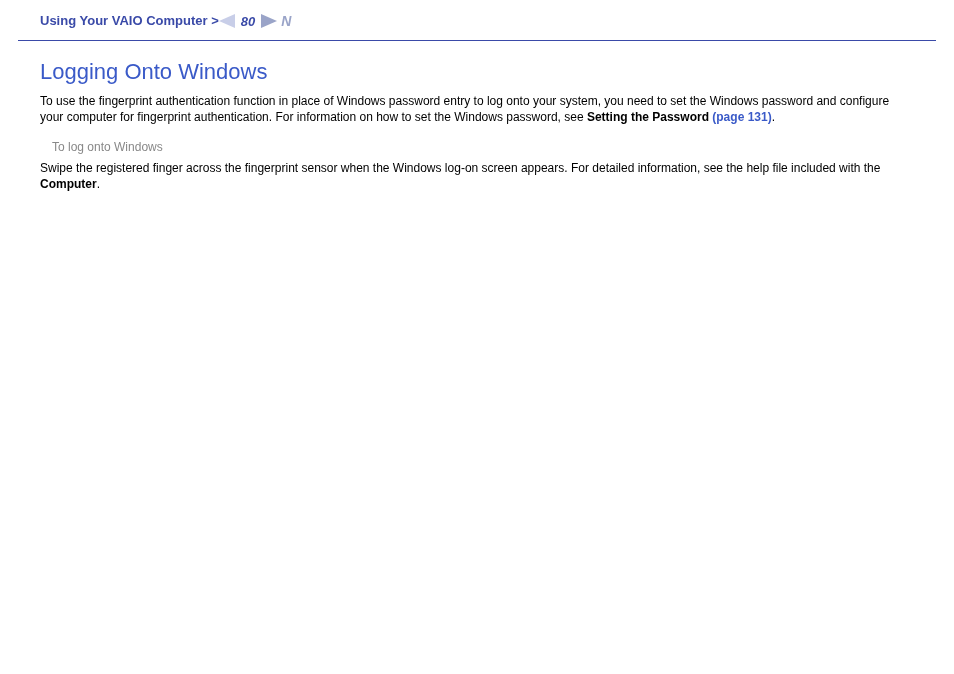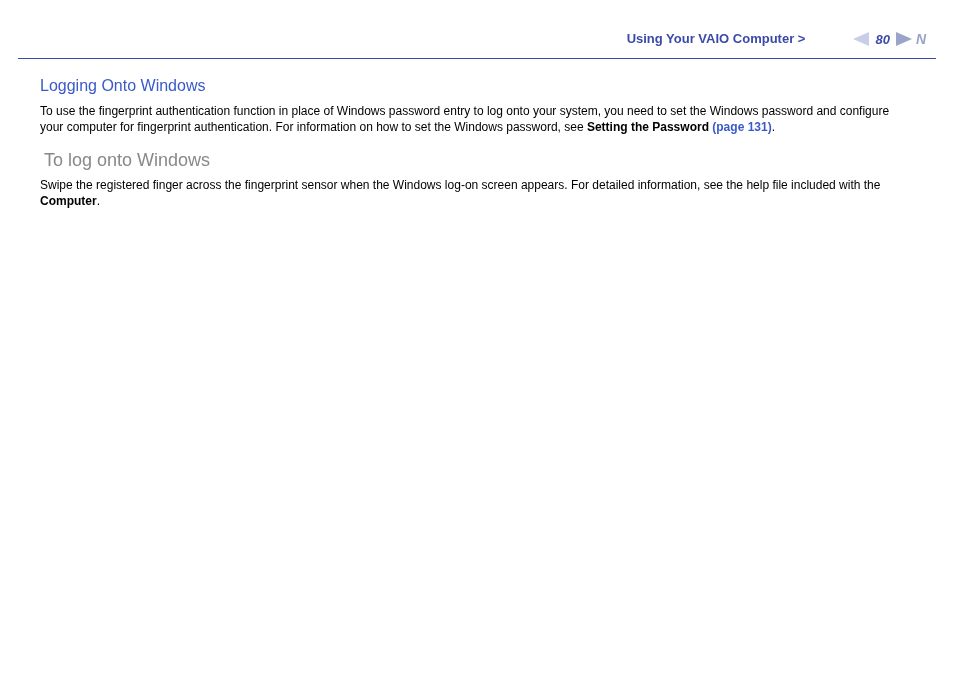--- a/index.html
+++ b/index.html
@@ -8,24 +8,23 @@
     font-family: Arial, Helvetica, sans-serif;
     width: 954px;
     height: 674px;
     background: #fff;
     color: #000;
     position: relative;
     box-sizing: border-box;
   }
   .header {
     display: flex;
-    justify-content: flex-end;
+    justify-content: flex-start;
     align-items: center;
-    padding: 30px 28px 10px 40px;
-    gap: 48px;
+    padding: 12px 28px 10px 40px;
   }
   .breadcrumb {
     color: #3a4aa8;
     font-weight: bold;
     font-size: 13px;
     line-height: 1.4;
   }
   .breadcrumb .line1, .breadcrumb .line2 { display: block; }
   .pagenav {
     display: flex;
@@ -43,38 +42,38 @@
     border: none;
     border-top: 1.5px solid #3a4aa8;
     margin: 0 18px 0 18px;
   }
   .content {
     padding: 18px 40px 0 40px;
   }
   h1.section-title {
     color: #3a5ac8;
     font-weight: normal;
-    font-size: 16px;
+    font-size: 22px;
     margin: 0 0 8px 0;
   }
   p.body {
     font-size: 12px;
     line-height: 1.35;
     margin: 0 0 14px 0;
   }
   .link-ref {
     color: #3a5ac8;
     font-weight: bold;
   }
   .bold { font-weight: bold; }
   h2.sub-title {
     color: #888;
     font-weight: normal;
-    font-size: 18px;
-    margin: 14px 0 6px 4px;
+    font-size: 12px;
+    margin: 14px 0 6px 12px;
   }
   .n-letter {
     font-family: Arial, sans-serif;
     font-weight: bold;
     font-style: italic;
     color: #9aa4c8;
     font-size: 14px;
     margin-left: -2px;
   }
 </style>

